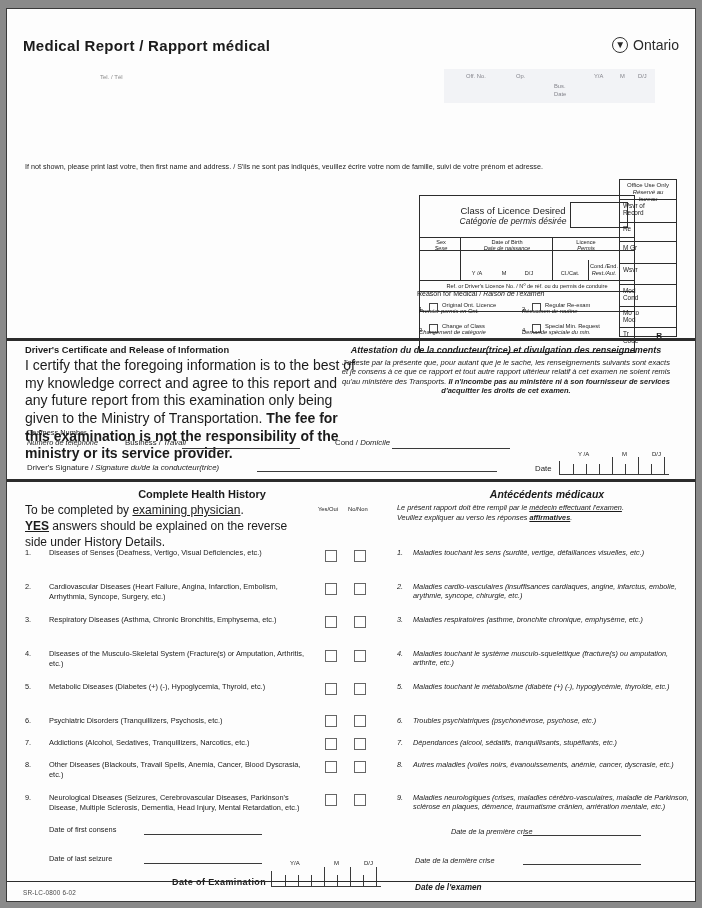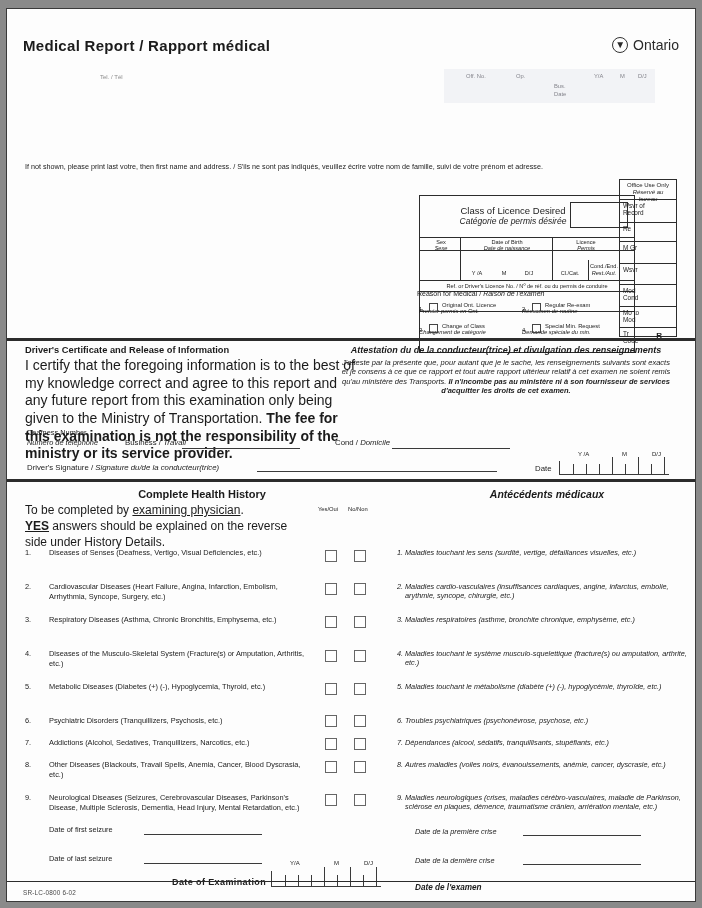--- a/index.html
+++ b/index.html
@@ -110,21 +110,21 @@
   #hh-title-fr { left:390px; top:479px; width:300px; text-align:center; font-size:10.5px; font-weight:bold; font-style:italic; }
   #hh-sub-en { left:18px; top:494px; width:285px; font-size:12px; line-height:1.32; }
   #hh-sub-fr { left:390px; top:494px; width:296px; font-size:7.3px; font-style:italic; line-height:1.32; }
   #yesno { left:311px; top:497px; font-size:5.8px; display:flex; gap:10px; }
 
   .q-en { position:absolute; left:18px; width:285px; font-size:7.4px; line-height:1.3; }
   .q-en .n { position:absolute; left:0; }
   .q-en .t { margin-left:24px; display:block; }
   .q-fr { position:absolute; left:390px; width:296px; font-size:7.3px; font-style:italic; line-height:1.3; }
   .q-fr .n { position:absolute; left:0; }
-  .q-fr .t { margin-left:8px; display:block; }
+  .q-fr .t { margin-left:16px; display:block; }
   .cbx { position:absolute; width:12px; height:12px; border:1px solid #666; background:#fff; }
 
   .seizure-lbl { position:absolute; left:42px; font-size:7.4px; }
   .seizure-line { position:absolute; left:137px; width:118px; border-bottom:1px solid #3a3a3a; }
   .seizure-lbl-fr { position:absolute; left:408px; font-size:7.3px; font-style:italic; }
   .seizure-line-fr { position:absolute; left:516px; width:118px; border-bottom:1px solid #3a3a3a; }
 
   #doe-label { left:165px; top:868px; font-size:9px; font-weight:bold; letter-spacing:.4px; }
   #doe-grid { left:264px; top:862px; width:110px; height:16px; border-left:1px solid #3a3a3a; border-bottom:1px solid #3a3a3a; }
   #doe-grid .tick { position:absolute; top:4px; bottom:0; border-left:1px solid #3a3a3a; }
@@ -318,20 +318,24 @@
   <div class="hrule" style="top:470px;"></div>
 
   <div class="abs" id="hh-title">Complete Health History</div>
   <div class="abs" id="hh-title-fr">Antécédents médicaux</div>
 
   <div class="abs" id="hh-sub-en">
     <span>To be completed by </span><span class="ul">examining physician</span><span>.</span><br>
     <span class="bold ul">YES</span><span> answers should be explained on the reverse side under History Details.</span>
   </div>
 
+  <div class="abs" id="hh-sub-fr">
+    <span>Le présent rapport doit être rempli par le </span><span class="ul">médecin effectuant l'examen</span><span>.</span><br>
+    <span>Veuillez expliquer au verso les réponses </span><span class="bold ul">affirmatives</span><span>.</span>
+  </div>
 
   <div class="abs" id="yesno">
     <span>Yes/Oui</span>
     <span>No/Non</span>
   </div>
 
   <div class="q-en" style="top:539px;">
     <span class="n">1.</span>
     <span class="t">Diseases of Senses (Deafness, Vertigo, Visual Deficiencies, etc.)</span>
   </div>
@@ -423,23 +427,23 @@
     <span class="n">9.</span>
     <span class="t">Neurological Diseases (Seizures, Cerebrovascular Diseases, Parkinson's Disease, Multiple Sclerosis, Dementia, Head Injury, Mental Retardation, etc.)</span>
   </div>
   <span class="cbx" style="left:318px; top:785px;"></span>
   <span class="cbx" style="left:347px; top:785px;"></span>
   <div class="q-fr" style="top:784px;">
     <span class="n">9.</span>
     <span class="t">Maladies neurologiques (crises, maladies cérébro-vasculaires, maladie de Parkinson, sclérose en plaques, démence, traumatisme crânien, arriération mentale, etc.)</span>
   </div>
 
-  <span class="seizure-lbl" style="top:816px;">Date of first seizure</span>
+  <span class="seizure-lbl" style="top:816px;">Date of first consens</span>
   <span class="seizure-line" style="top:825px;"></span>
-  <span class="seizure-lbl-fr" style="top:818px;">Date de la première crise</span>
+  <span class="seizure-lbl-fr" style="top:818px;margin-left:36px;">Date de la première crise</span>
   <span class="seizure-line-fr" style="top:826px;"></span>
 
   <span class="seizure-lbl" style="top:845px;">Date of last seizure</span>
   <span class="seizure-line" style="top:854px;"></span>
   <span class="seizure-lbl-fr" style="top:847px;">Date de la dernière crise</span>
   <span class="seizure-line-fr" style="top:855px;"></span>
 
   <div class="abs" id="doe-label">Date  of  Examination</div>
   <div class="abs" id="doe-grid">
     <span class="dhdr" style="left:18px; top:-11px;">Y/A</span>

